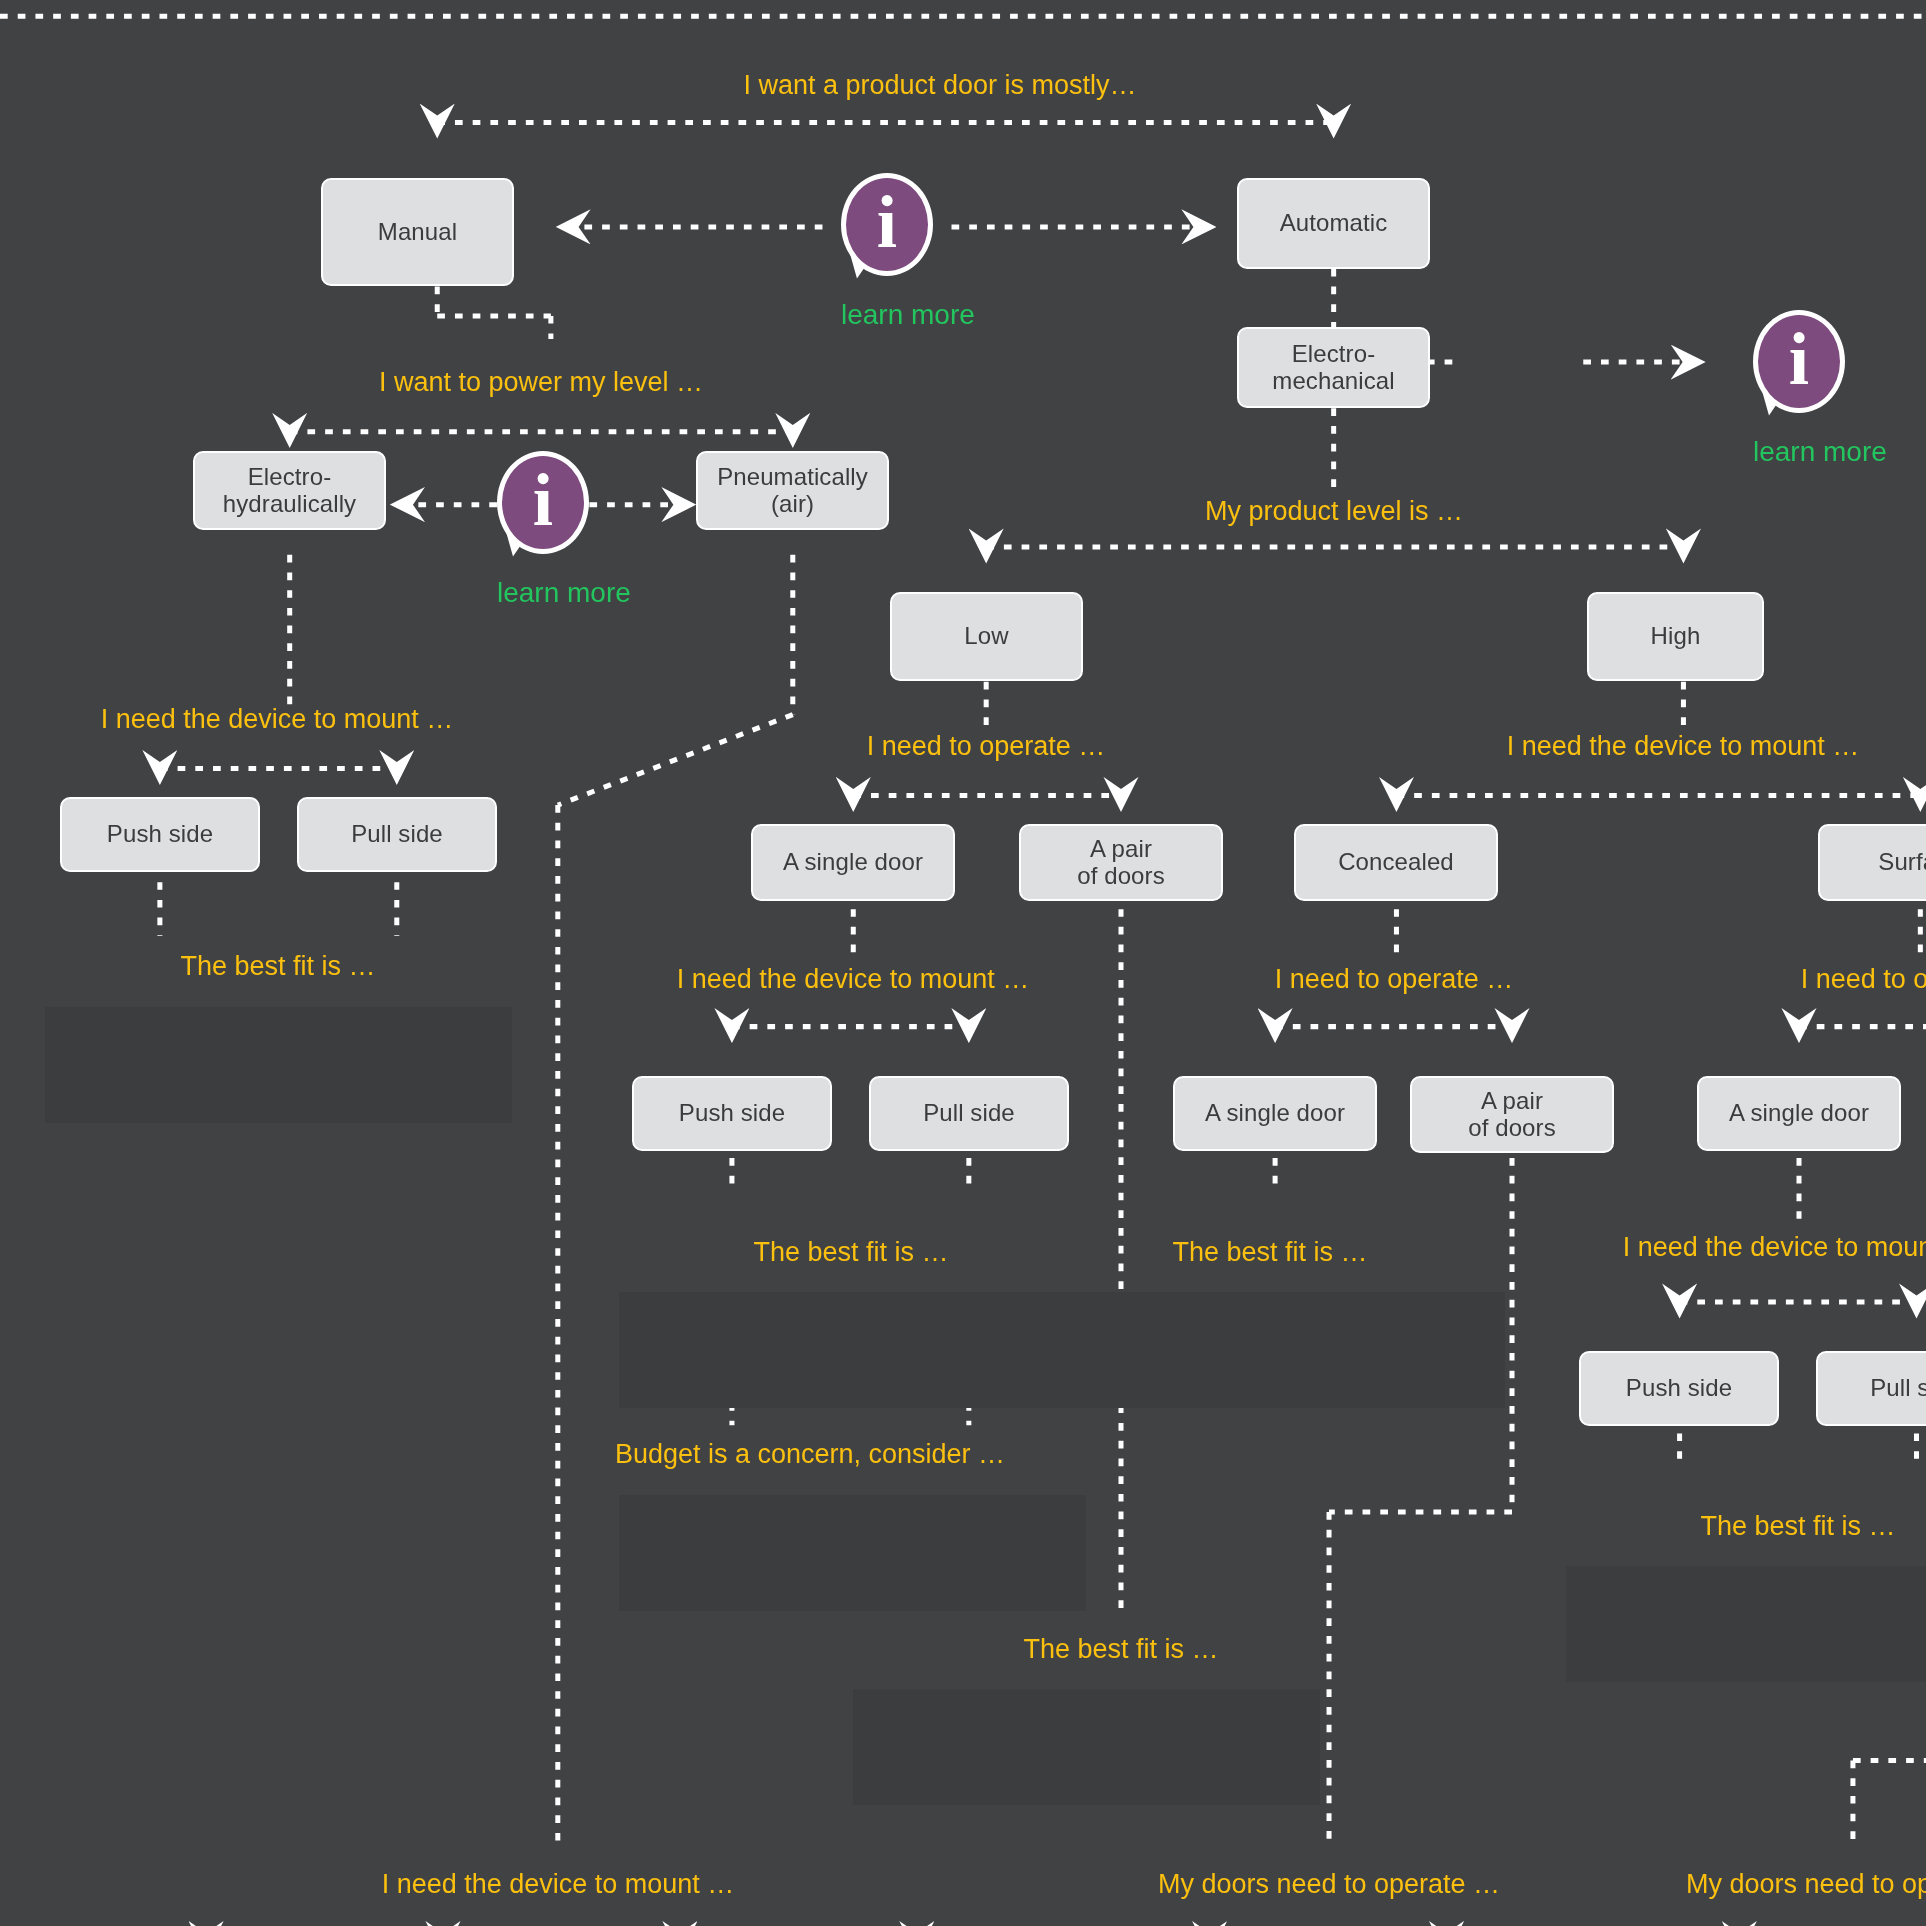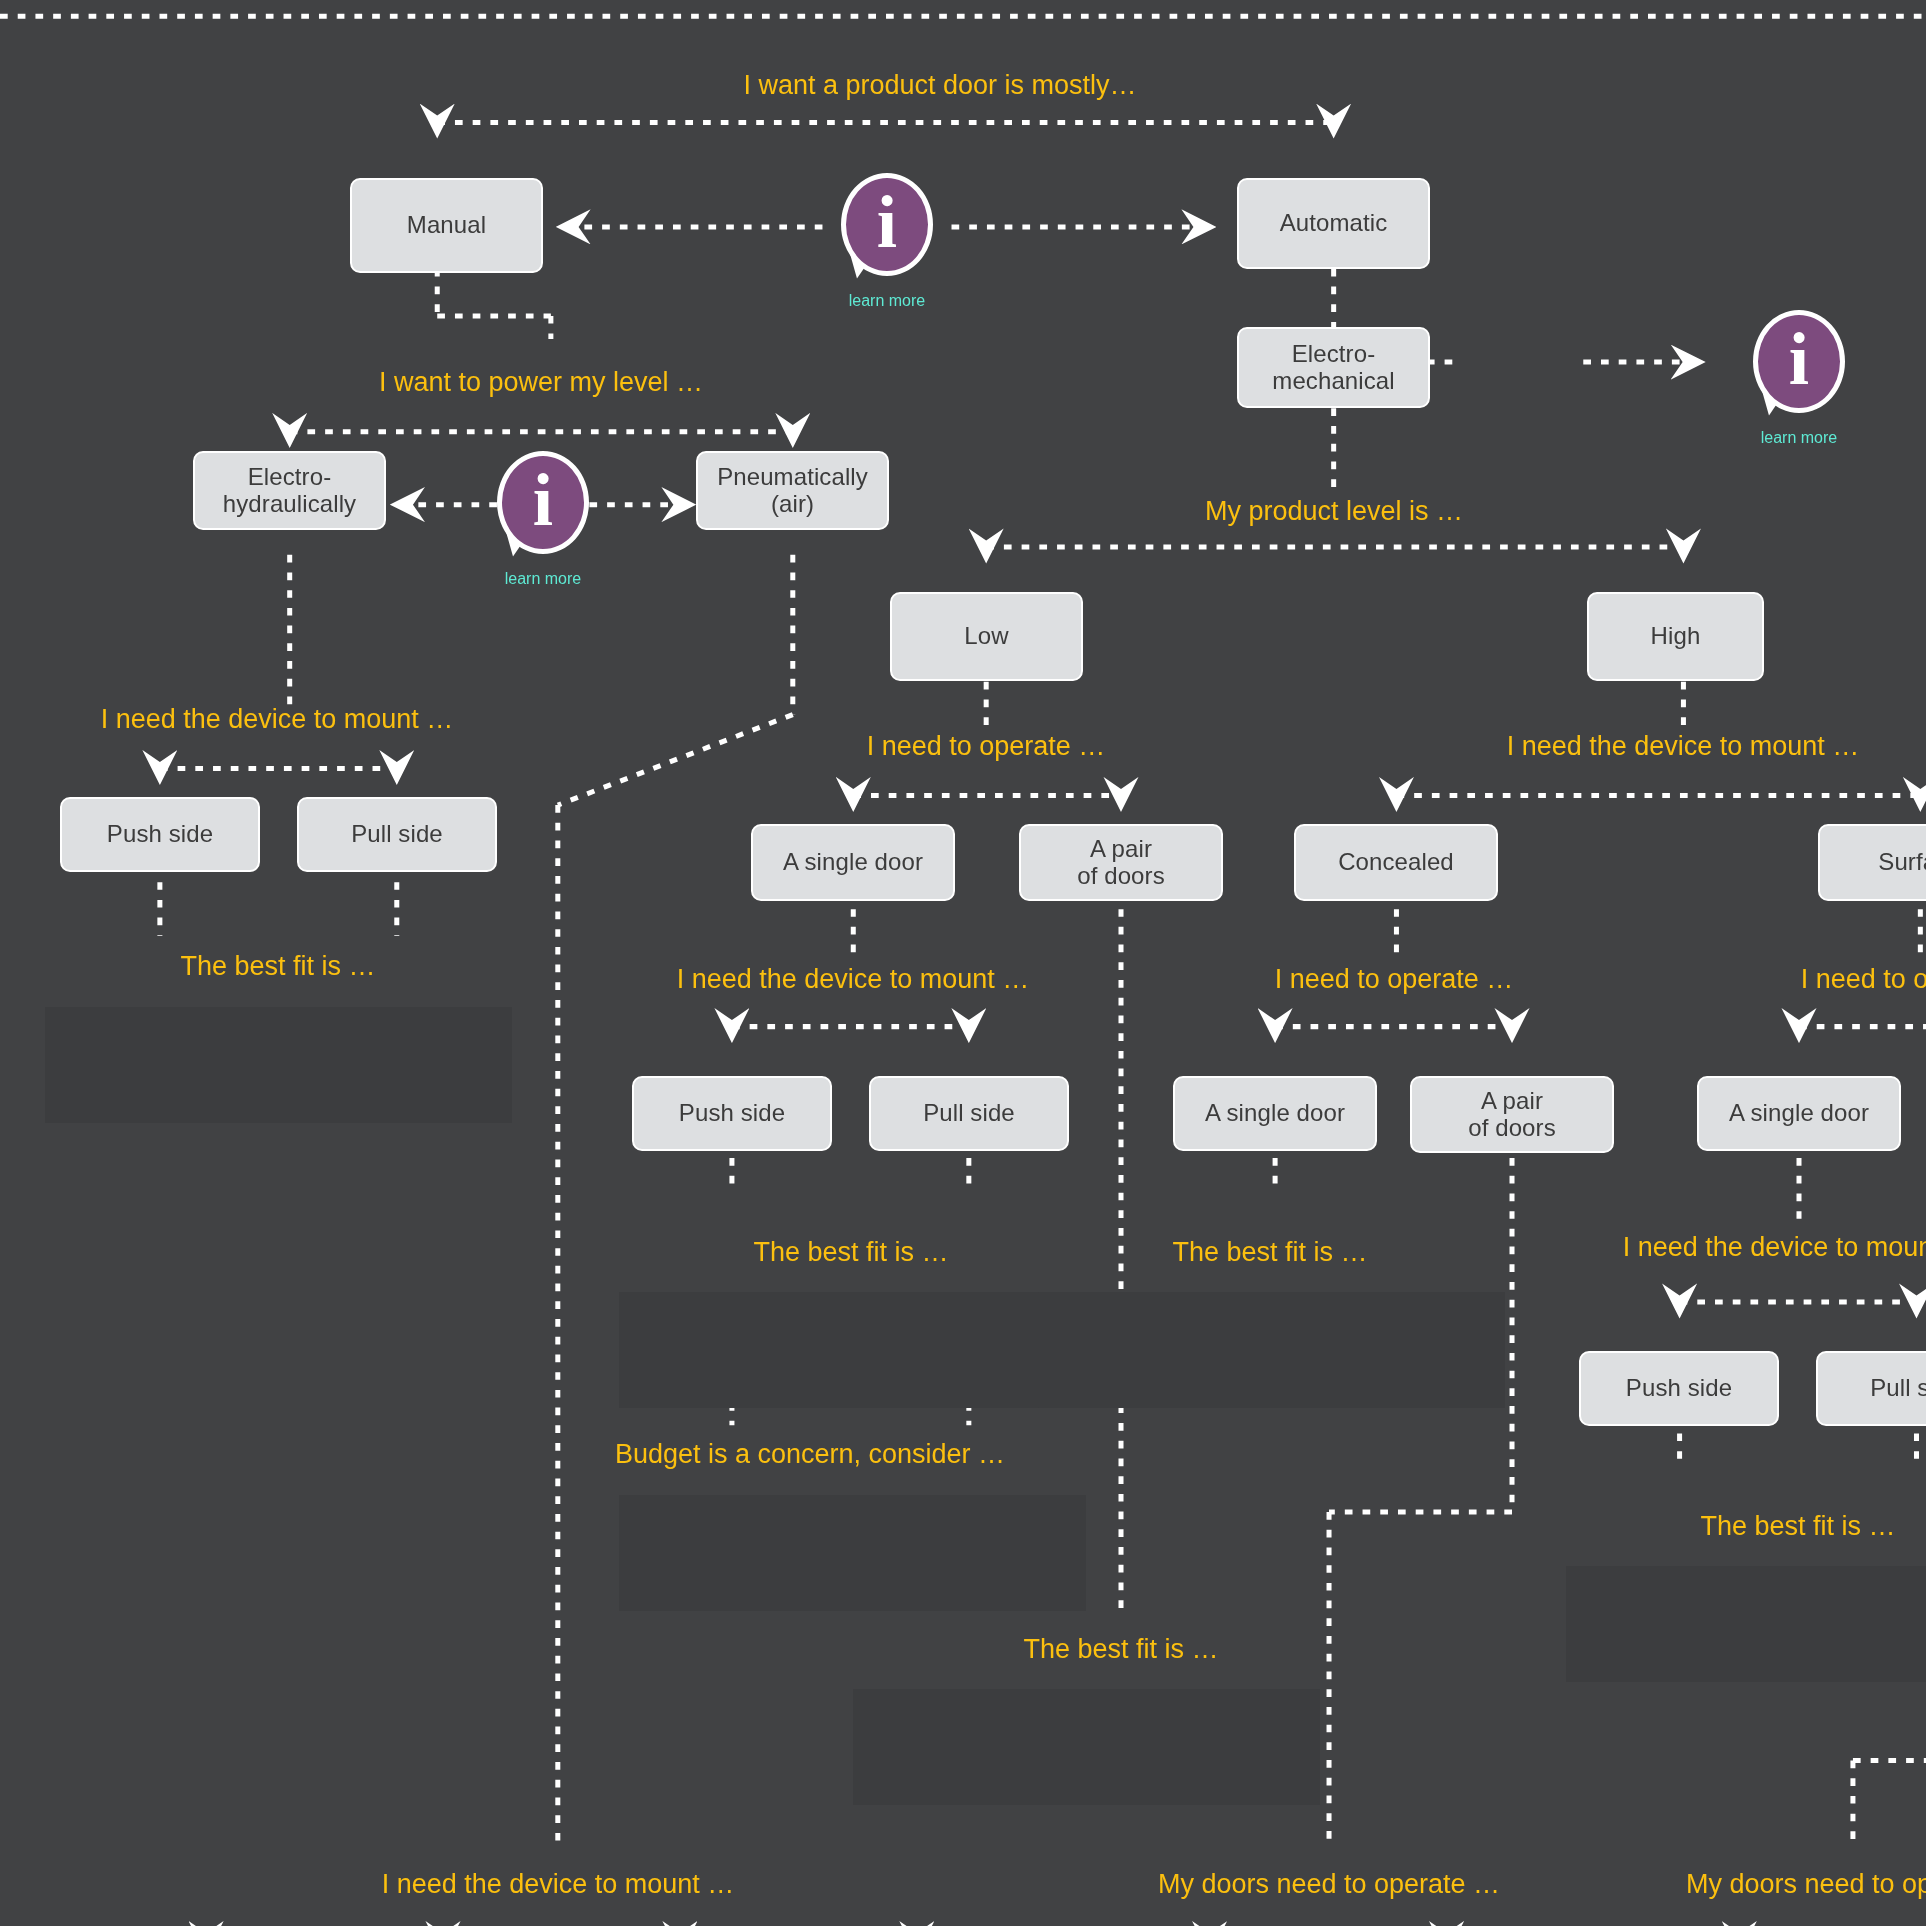--- a/index.html
+++ b/index.html
@@ -71,23 +71,23 @@
     transform:rotate(16deg);
   }
   .info .bub .glyph{
     position:absolute;left:0;top:0;width:92px;height:103px;
     display:flex;align-items:center;justify-content:center;
     color:#ffffff;font-size:73px;font-weight:bold;line-height:1;
     font-family:"Liberation Serif", serif;
     padding-bottom:3.1px;box-sizing:border-box;
   }
   .info .cap{
-    color:#5eead4;
-    font-size:16px;
-    margin-top:16px;
+    color:#22c55e;
+    font-size:28px;
+    margin-top:23px;
     white-space:nowrap;
   }
 </style>
 </head>
 <body>
 
 <div id="stage">
 
   <svg id="wires" viewBox="0 0 5672 6064">
     <defs>
@@ -246,21 +246,21 @@
   <div class="qlabel" style="left:1121px;top:1635px;">The best fit is …</div>
   <div class="qlabel" style="left:810px;top:1440px;">Budget is a concern, consider …</div>
 
   <div class="ph" style="left:45px;top:1007px;width:467px;height:116px;"></div>
   <div class="ph" style="left:619px;top:1292px;width:467px;height:116px;"></div>
   <div class="ph" style="left:1038px;top:1292px;width:467px;height:116px;"></div>
   <div class="ph" style="left:619px;top:1495px;width:467px;height:116px;"></div>
   <div class="ph" style="left:1566px;top:1566px;width:467px;height:116px;"></div>
   <div class="ph" style="left:853px;top:1689px;width:467px;height:116px;"></div>
 
-  <div class="node" style="left:350px;top:178px;width:193px;height:95px;">Manual</div>
+  <div class="node" style="left:321px;top:178px;width:193px;height:108px;">Manual</div>
   <div class="node" style="left:1237px;top:178px;width:193px;height:91px;">Automatic</div>
   <div class="node" style="left:1237px;top:327px;width:193px;height:81px;white-space:pre-line;">Electro-
 mechanical</div>
 
   <div class="node" style="left:193px;top:451px;width:193px;height:79px;white-space:pre-line;">Electro-
 hydraulically</div>
   <div class="node" style="left:696px;top:451px;width:193px;height:79px;white-space:pre-line;">Pneumatically
 (air)</div>
 
   <div class="node" style="left:890px;top:592px;width:193px;height:89px;">Low</div>

